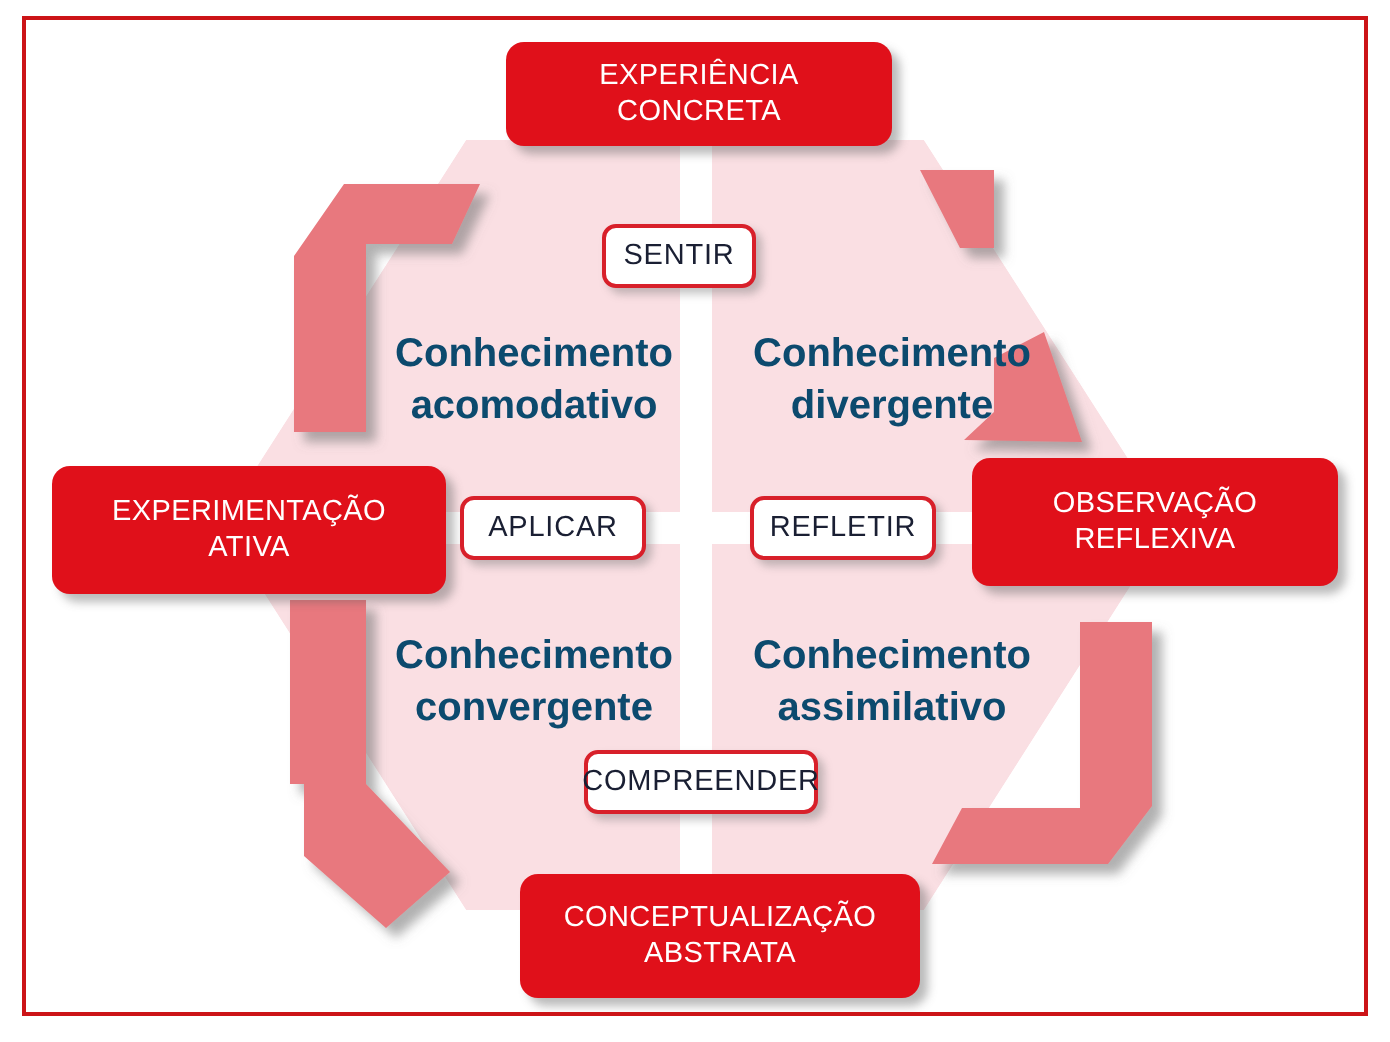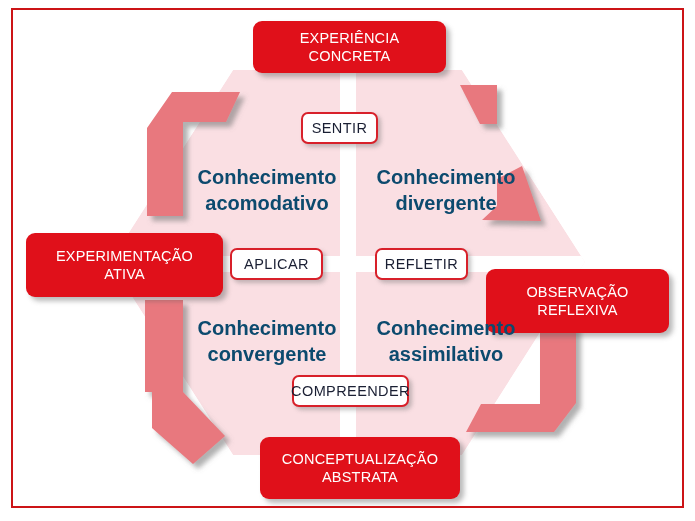--- a/index.html
+++ b/index.html
@@ -63,21 +63,21 @@
     display: flex;
     align-items: center;
     justify-content: center;
     text-align: center;
     line-height: 1.25;
     box-shadow: 4px 4px 5px rgba(90,90,90,0.42);
     box-sizing: border-box;
     padding: 2px 6px;
   }
   #stage-concrete   { left: 253px; top: 21px;  width: 193px; height: 52px; }
-  #stage-reflective { left: 486px; top: 229px; width: 183px; height: 64px; margin-top: 40px; }
+  #stage-reflective { left: 486px; top: 229px; width: 183px; height: 64px; }
   #stage-abstract   { left: 260px; top: 437px; width: 200px; height: 62px; }
   #stage-active     { left: 26px;  top: 233px; width: 197px; height: 64px; }
 
   
   .verb-box {
     position: absolute;
     background: #ffffff;
     border: 2px solid #d8202a;
     border-radius: 7px;
     color: #1a1f33;

